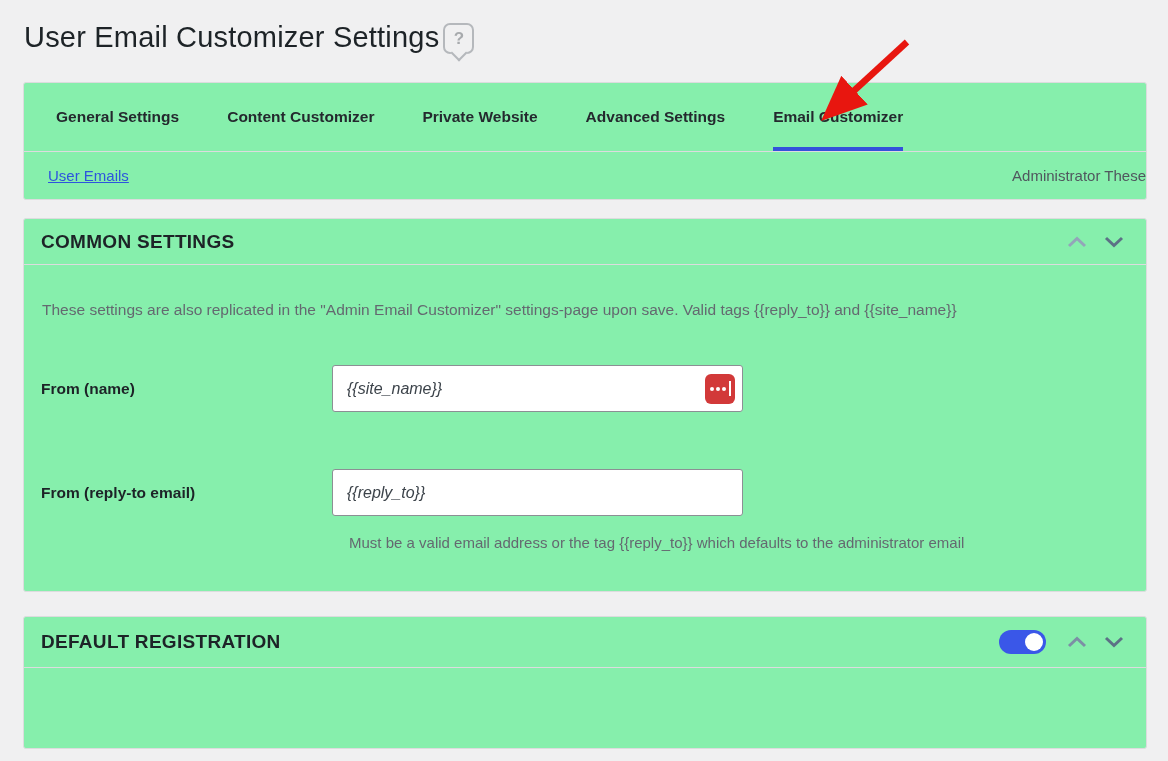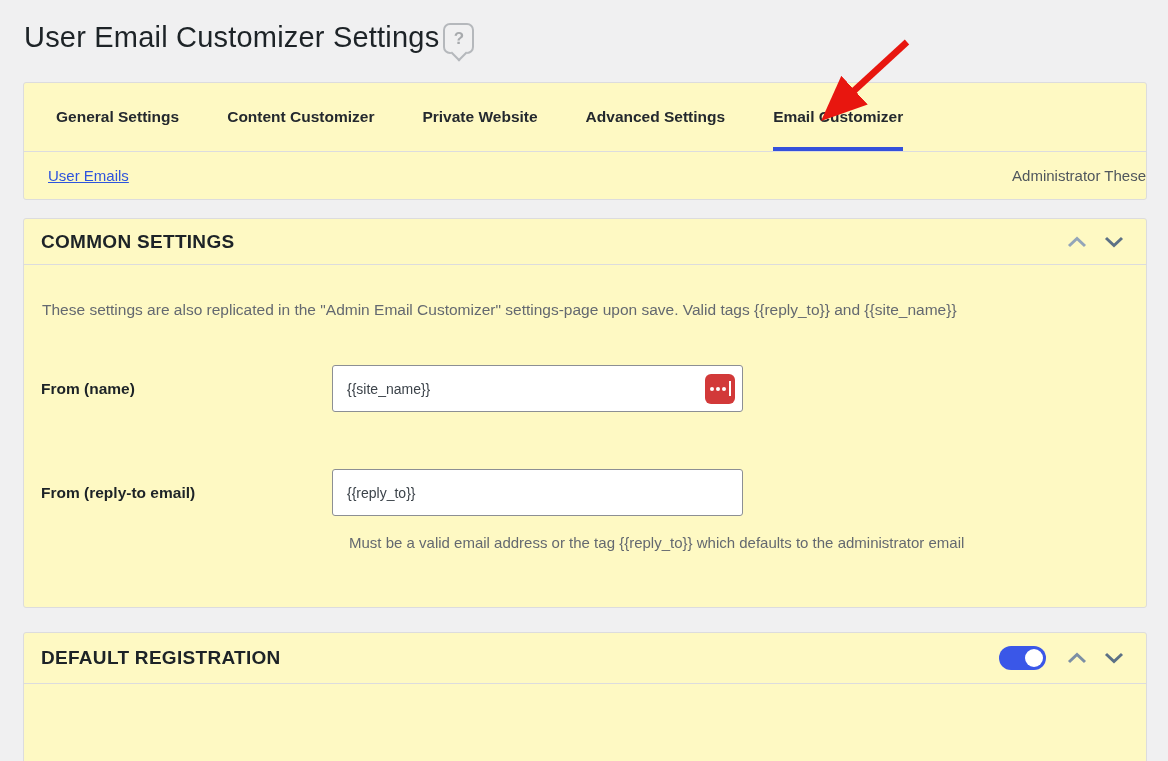--- a/index.html
+++ b/index.html
@@ -43,21 +43,21 @@
   
   .arrow-overlay {
     position: absolute; left: 780px; top: 22px;
     width: 170px; height: 110px;
     pointer-events: none;
     z-index: 10;
   }
 
   
   .card {
-    background: #fef9c3;
+    background: #86efac;
     border: 1px solid #dcdcde;
     border-radius: 3px;
     margin: 0 21px 0 23px;
   }
   .tabs-card { margin-top: 28px; }
 
   .tab-row {
     display: flex; align-items: stretch;
     height: 69px;
     padding-left: 32px;
@@ -95,41 +95,42 @@
     padding: 0 22px 0 17px;
     border-bottom: 1px solid #dcdcde;
   }
   .panel-title {
     font-size: 19px; font-weight: 700; color: #1d2327;
     letter-spacing: 0.3px;
   }
   .panel-controls { display: flex; align-items: center; gap: 17px; }
   .chev { display: block; cursor: pointer; }
 
-  .panel-body { padding: 36px 17px 56px 17px; }
+  .panel-body { padding: 36px 17px 40px 17px; }
   .panel-desc {
     font-size: 15.5px; color: #646970;
     padding-left: 1px;
     margin-bottom: 46px;
   }
 
   .field-row { display: flex; align-items: center; }
   .field-row + .field-row { margin-top: 57px; }
   .field-label {
     width: 291px;
     font-size: 15.5px; font-weight: 700; color: #1d2327;
   }
   .input-wrap { position: relative; width: 411px; }
   .text-input {
     width: 100%; height: 47px;
     border: 1px solid #8c8f94; border-radius: 3px;
     padding: 0 44px 0 14px;
     font-family: "Liberation Sans", sans-serif;
-    font-size: 14px; color: #3c434a;
+    font-size: 16px; color: #3c434a;
     background: #fff;
+    font-style: italic;
   }
   .tag-btn {
     position: absolute; right: 8px; top: 50%;
     transform: translateY(-50%);
     width: 30px; height: 30px;
     background: #d23939; border: none; border-radius: 6px;
     display: flex; align-items: center; justify-content: center;
     gap: 2px; cursor: pointer;
   }
   .tag-btn .dot { width: 4px; height: 4px; border-radius: 50%; background: #fff; }

